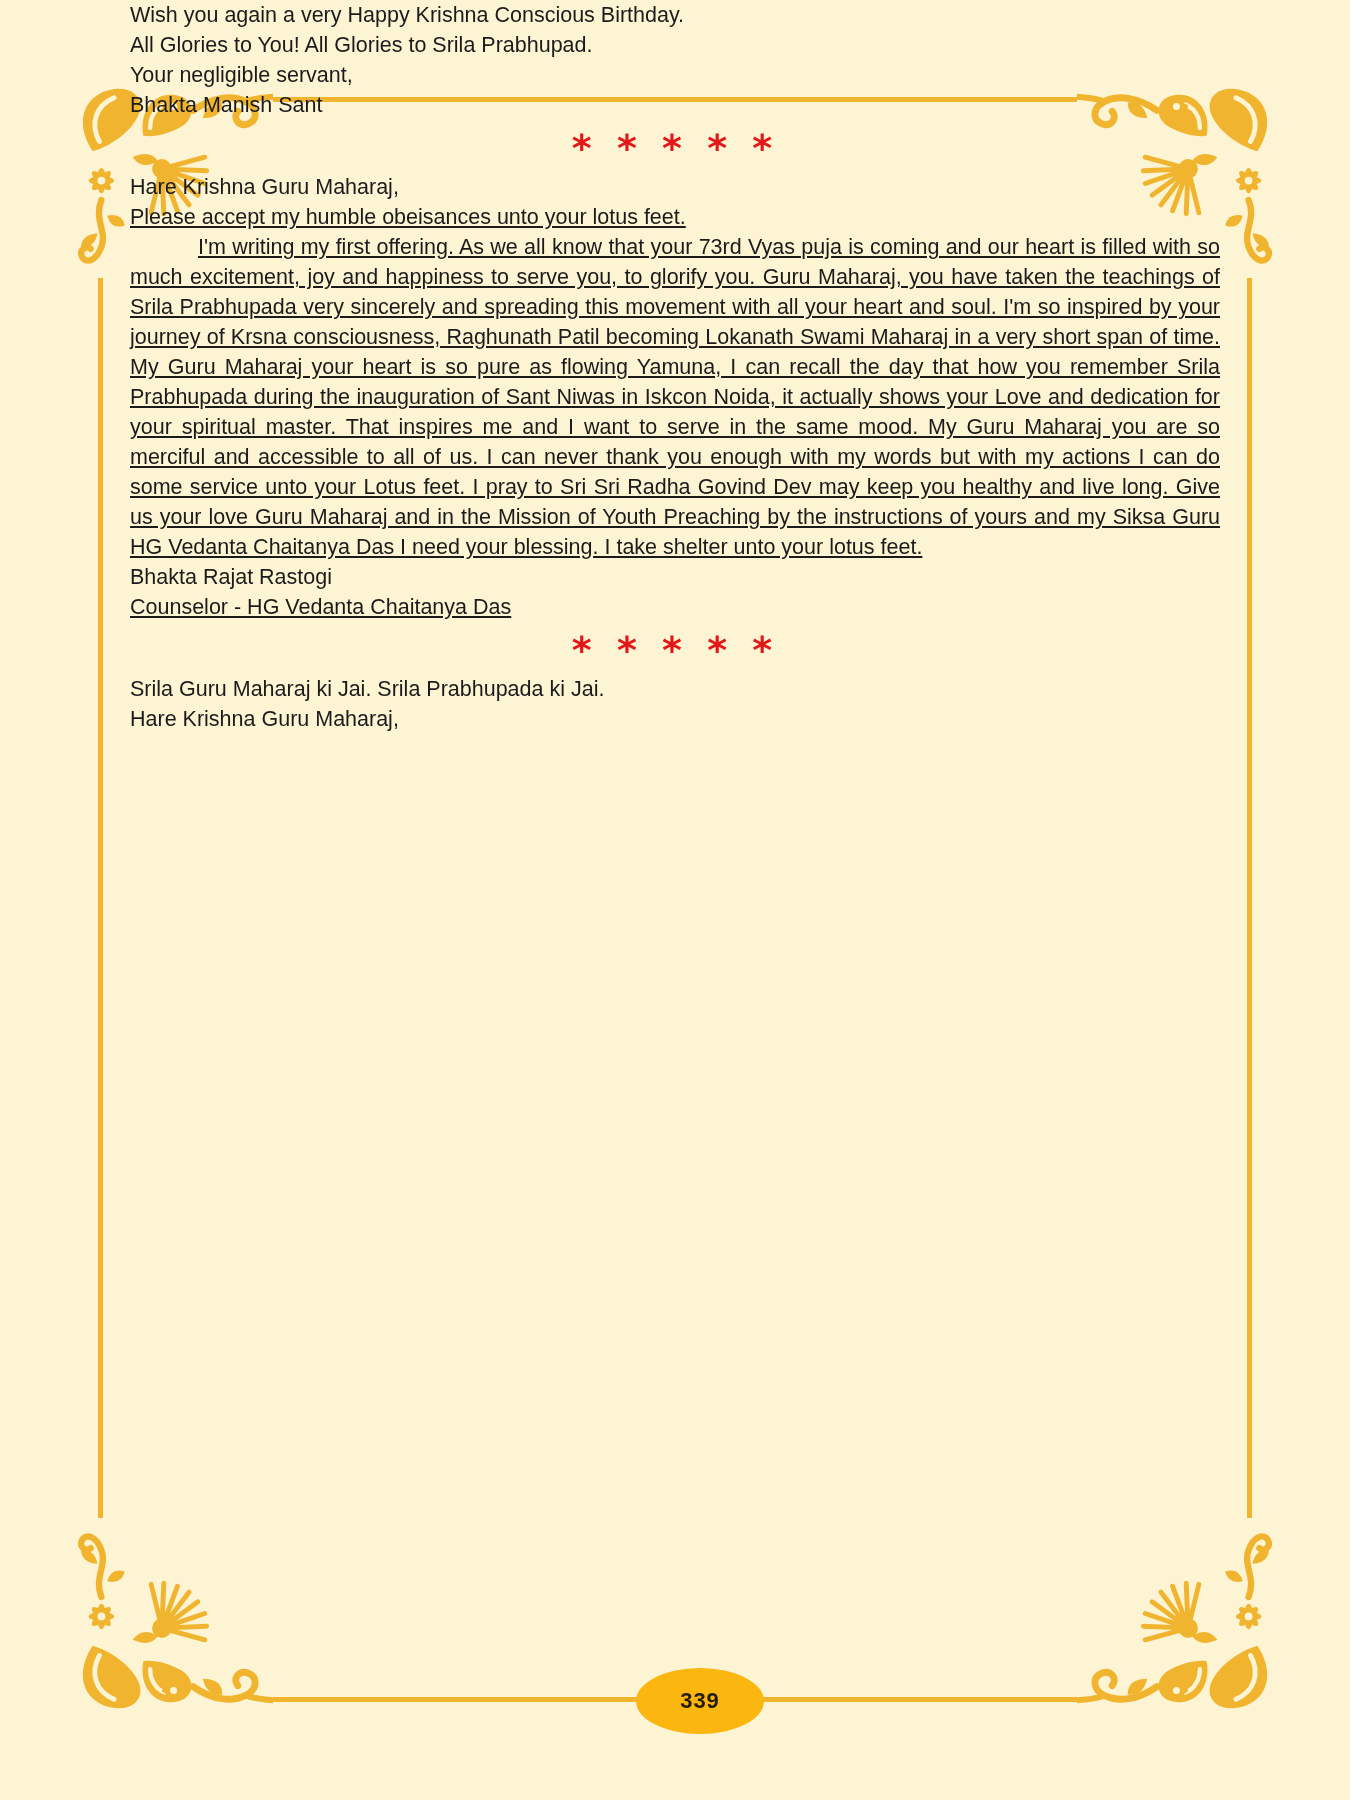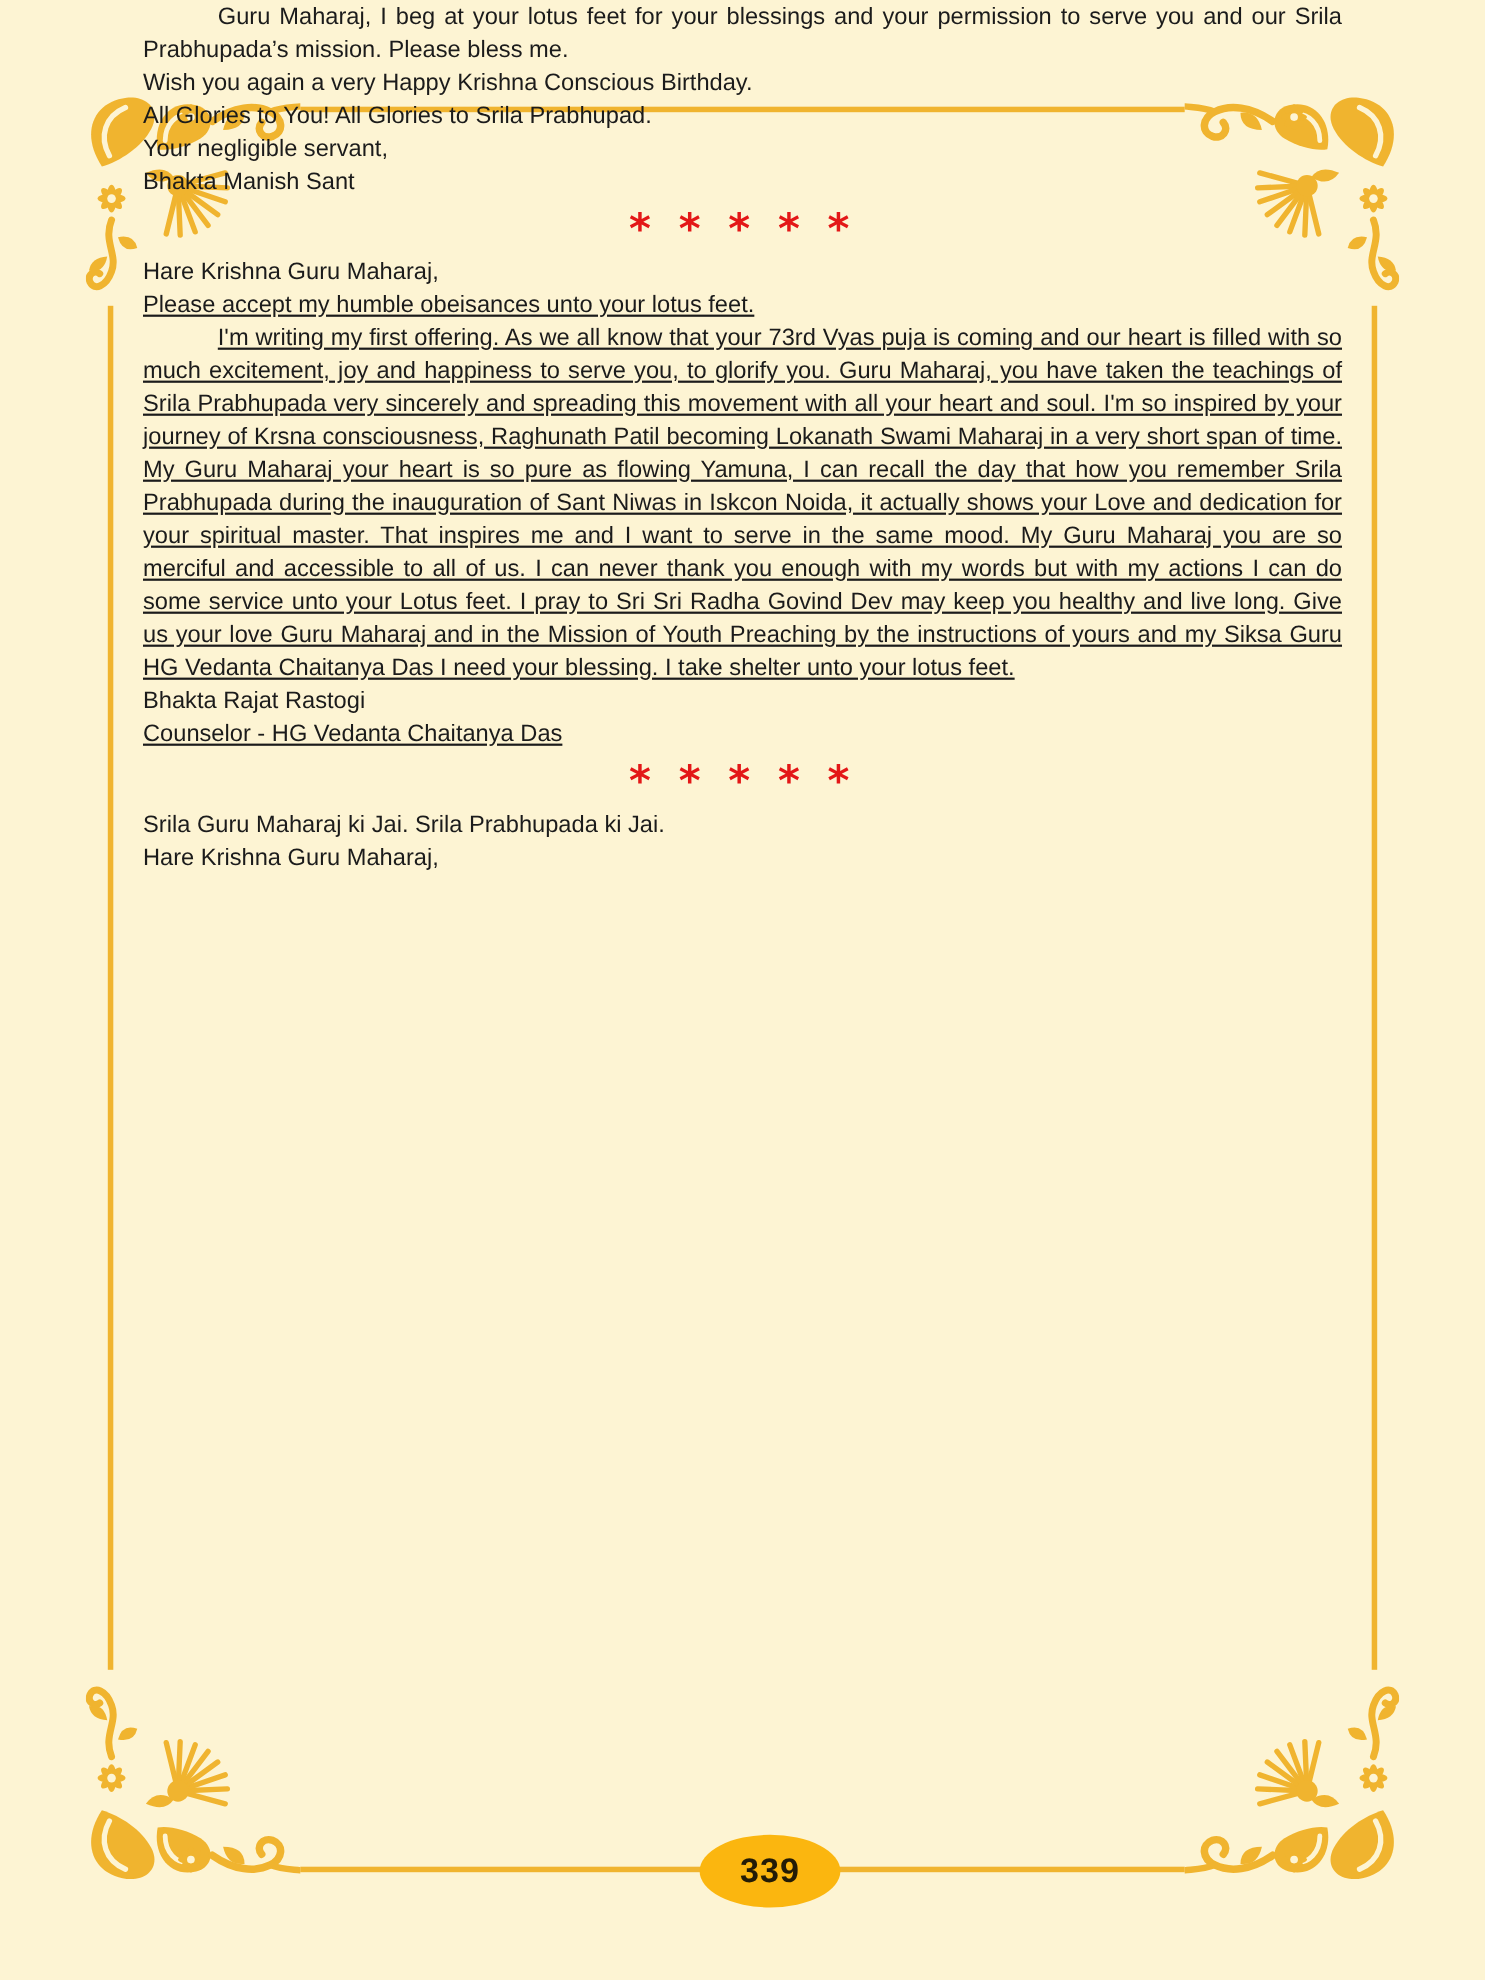--- a/index.html
+++ b/index.html
@@ -59,21 +59,21 @@
   .page-number-badge {
     position:absolute;
     top:1668px; left:calc(50% - 64px + 25px);
     width:128px; height:66px;
     background:#fbb60f;
     border-radius:50%;
     display:flex; align-items:center; justify-content:center;
     z-index:5;
   }
   .page-number-badge span {
-    font-size:31px; font-weight:bold; color:#231c06;
+    font-size:22px; font-weight:bold; color:#231c06;
     letter-spacing:1px;
   }
   .defs-svg { position:absolute; width:0; height:0; }
 </style>
 </head>
 <body>
 
 <svg class="defs-svg" aria-hidden="true">
   <defs>
     <g id="corner-flourish">
@@ -135,21 +135,20 @@
       <use href="#corner-flourish"></use>
     </svg>
   <svg class="corner bl" viewBox="0 0 200 200">
       <use href="#corner-flourish"></use>
     </svg>
   <svg class="corner br" viewBox="0 0 200 200">
       <use href="#corner-flourish"></use>
     </svg>
 
   <main class="content">
-    <p class="mt-30 justify indent">Guru Maharaj, I beg at your lotus feet for your blessings and your permission to serve you and our Srila Prabhupada’s mission. Please bless me.</p>
     <p class="mt-32">Wish you again a very Happy Krishna Conscious Birthday.</p>
     <p class="mt-16">All Glories to You! All Glories to Srila Prabhupad.</p>
     <p class="mt-16">Your negligible servant,</p>
     <p class="mt-16">Bhakta Manish Sant</p>
 
     <div class="separator">* * * * *</div>
 
     <p class="mt-26">Hare Krishna Guru Maharaj,</p>
     <p class="mt-14">Please accept my humble obeisances unto your lotus feet.</p>
     <p class="mt-14 justify indent">I'm writing my first offering. As we all know that your 73rd Vyas puja is coming and our heart is filled with so much excitement, joy and happiness to serve you, to glorify you. Guru Maharaj, you have taken the teachings of Srila Prabhupada very sincerely and spreading this movement with all your heart and soul. I'm so inspired by your journey of Krsna consciousness, Raghunath Patil becoming Lokanath Swami Maharaj in a very short span of time. My Guru Maharaj your heart is so pure as flowing Yamuna, I can recall the day that how you remember Srila Prabhupada during the inauguration of Sant Niwas in Iskcon Noida, it actually shows your Love and dedication for your spiritual master. That inspires me and I want to serve in the same mood. My Guru Maharaj you are so merciful and accessible to all of us. I can never thank you enough with my words but with my actions I can do some service unto your Lotus feet. I pray to Sri Sri Radha Govind Dev may keep you healthy and live long. Give us your love Guru Maharaj and in the Mission of Youth Preaching by the instructions of yours and my Siksa Guru HG Vedanta Chaitanya Das I need your blessing. I take shelter unto your lotus feet.</p>

